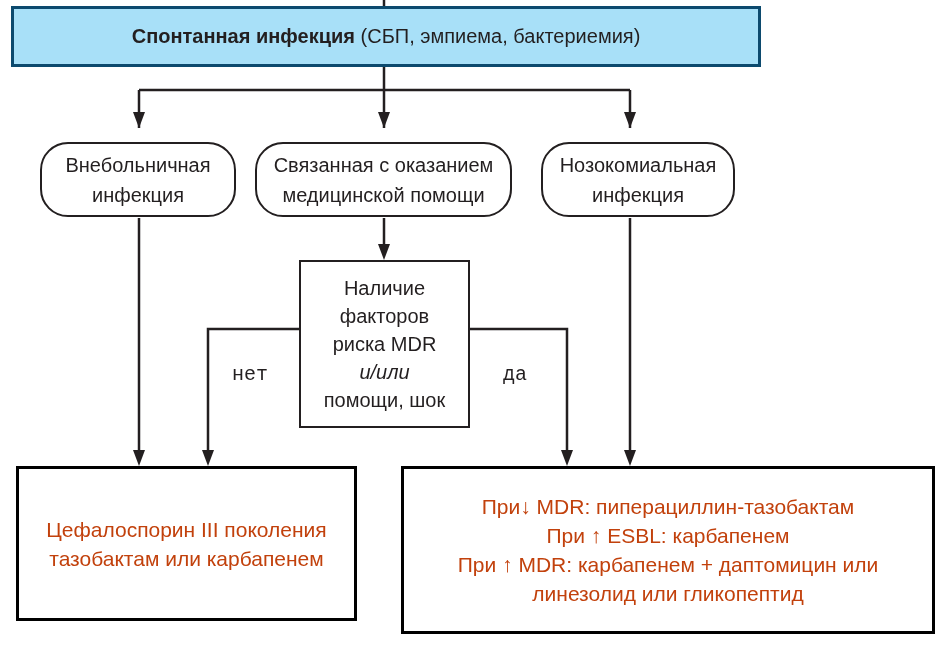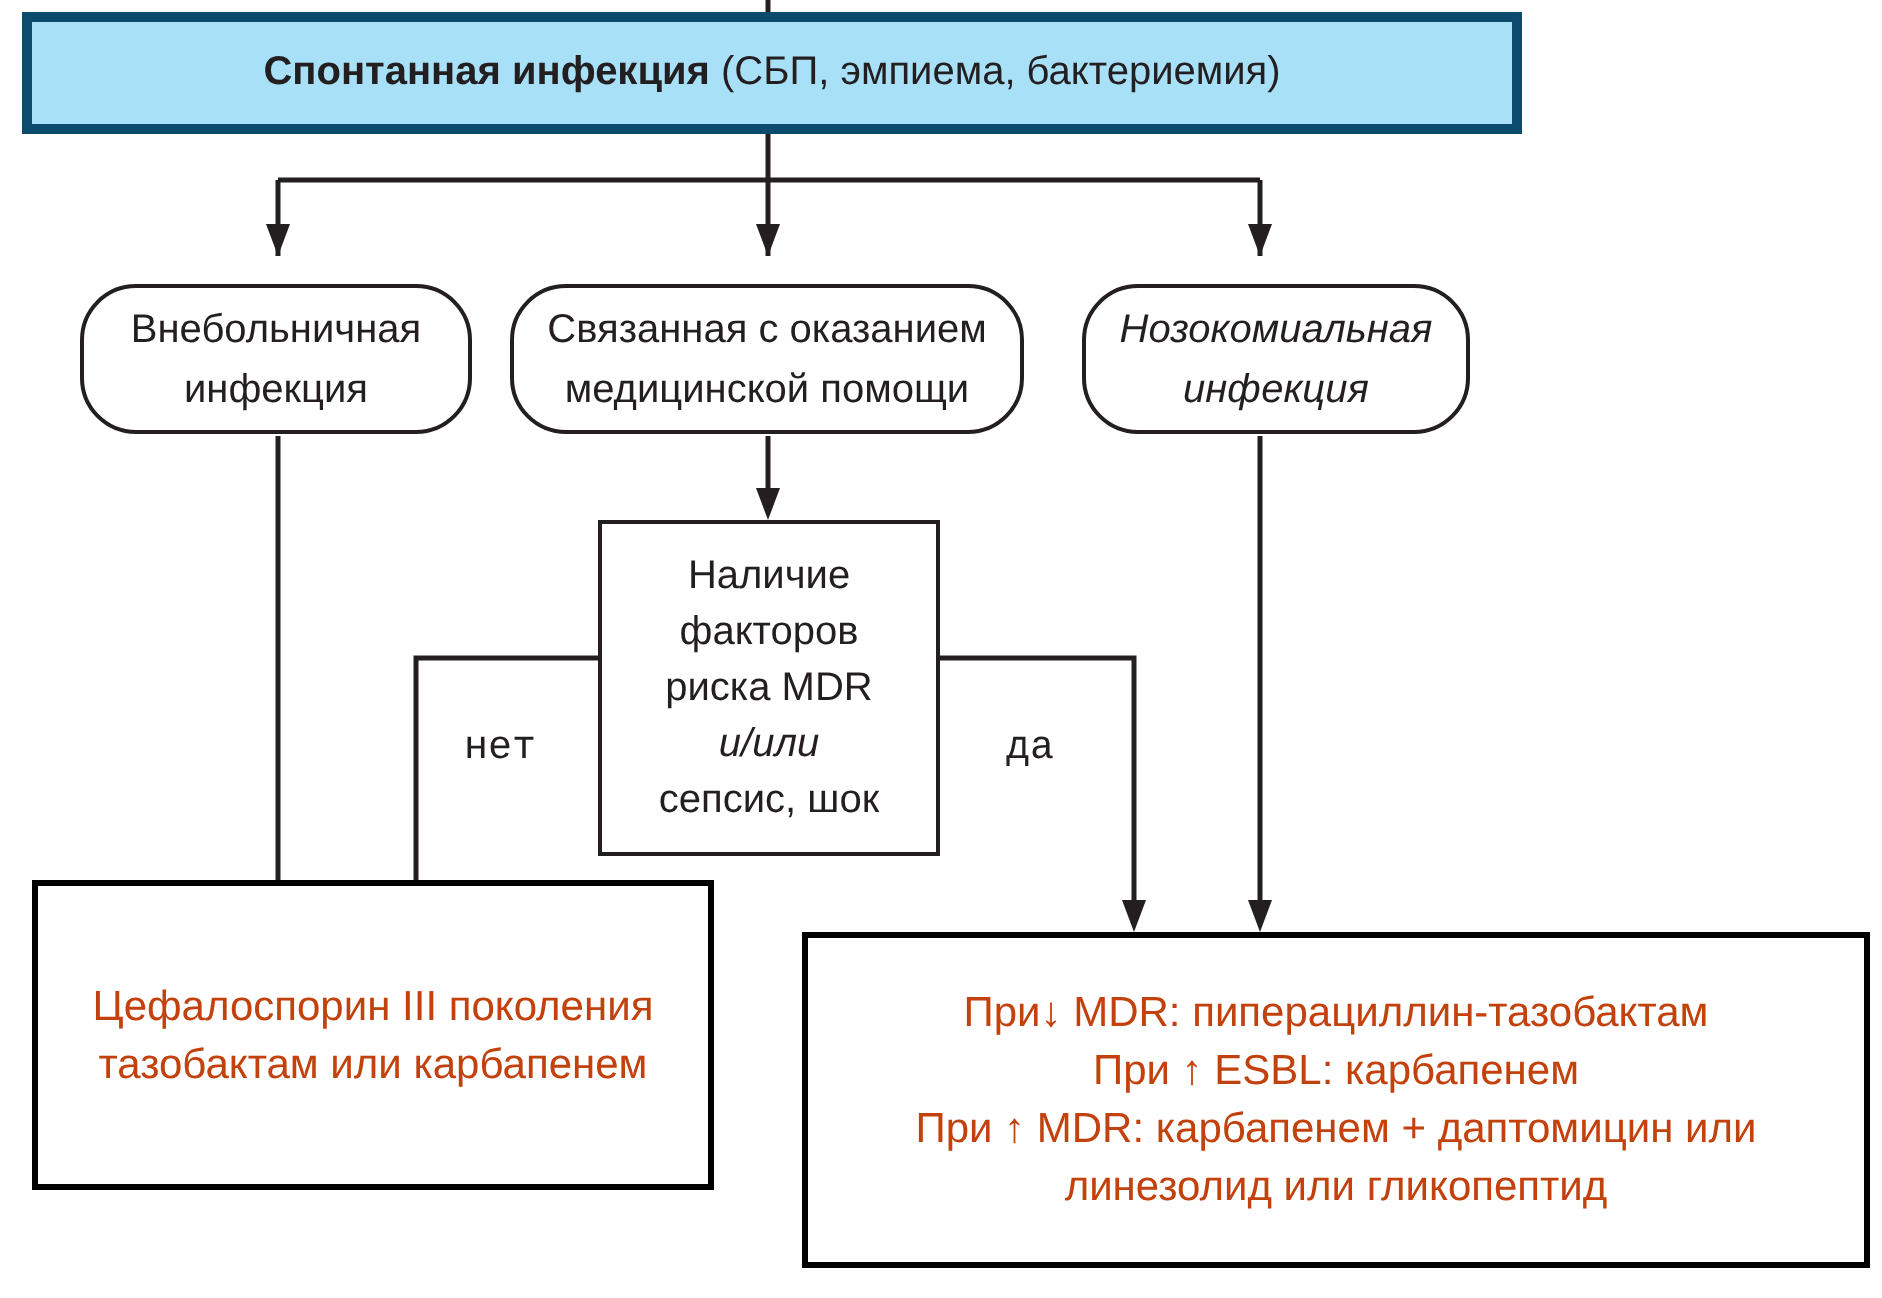--- a/index.html
+++ b/index.html
@@ -1,18 +1,18 @@
 <!DOCTYPE html>
 <html><head>
 <meta charset="utf-8">
 <style>
   html, body { margin:0; padding:0; background:#ffffff; }
   body { width:941px; height:649px; position:relative; overflow:hidden; font-family:"Liberation Sans", sans-serif; color:#231f20; }
   .box { position:absolute; box-sizing:border-box; border:2px solid #231f20; background:#fff; display:flex; align-items:center; justify-content:center; text-align:center; }
-  .top { left:11px; top:6px; width:750px; height:61px; background:#a8e0f8; border:5px solid #0c4a6e; font-size:20px; }
+  .top { left:11px; top:6px; width:750px; height:61px; background:#a8e0f8; border:3px solid #0c4a6e; font-size:20px; }
   .top b { font-weight:bold; }
   .lvl2 { font-size:20px; line-height:30px;border-radius:28px; }
   .mid { font-size:20px; line-height:28px; }
   .res { border:3px solid #000; font-size:21px; line-height:29px; color:#c2410c; }
   .lbl { position:absolute; font-size:20px;font-family:Liberation Mono, monospace; }
   svg.lines { position:absolute; left:0; top:0; }
 </style>
 </head>
 <body>
 
@@ -65,41 +65,41 @@
   </div>
 </div>
 
 <div class="box lvl2" style="left:255px; top:142px; width:257px; height:75px;">
   <div>
     <div>Связанная с оказанием</div>
     <div>медицинской помощи</div>
   </div>
 </div>
 
-<div class="box lvl2" style="left:541px; top:142px; width:194px; height:75px;font-style:italic;">
+<div class="box lvl2" style="left:541px; top:142px; width:194px; height:75px;">
   <div>
     <div>Нозокомиальная</div>
     <div>инфекция</div>
   </div>
 </div>
 
 <div class="box mid" style="left:299px; top:260px; width:171px; height:168px;">
   <div>
     <div>Наличие</div>
     <div>факторов</div>
     <div>риска MDR</div>
     <div style="font-style:italic;">и/или</div>
-    <div>сепсис, шок</div>
+    <div>помощи, шок</div>
   </div>
 </div>
 
 <div class="lbl" style="left:232px; top:363px;">нет</div>
 <div class="lbl" style="left:503px; top:363px;">да</div>
 
-<div class="box res" style="left:16px; top:440px; width:341px; height:155px;">
+<div class="box res" style="left:16px; top:466px; width:341px; height:155px;">
   <div>
     <div>Цефалоспорин III поколения</div>
     <div>тазобактам или карбапенем</div>
   </div>
 </div>
 
 <div class="box res" style="left:401px; top:466px; width:534px; height:168px;">
   <div>
     <div>При↓ MDR: пиперациллин-тазобактам</div>
     <div>При ↑ ESBL: карбапенем</div>

